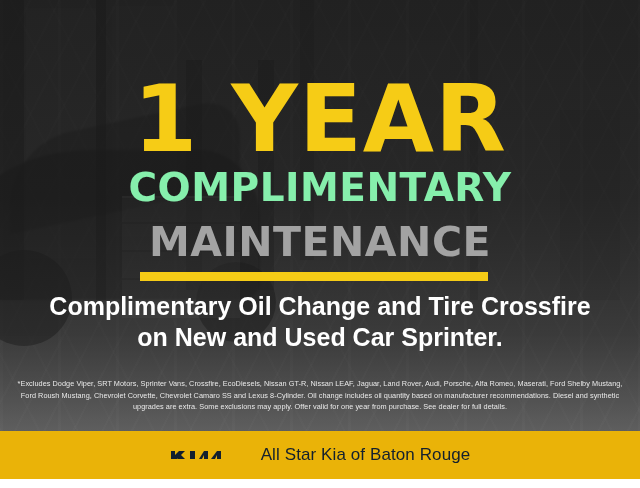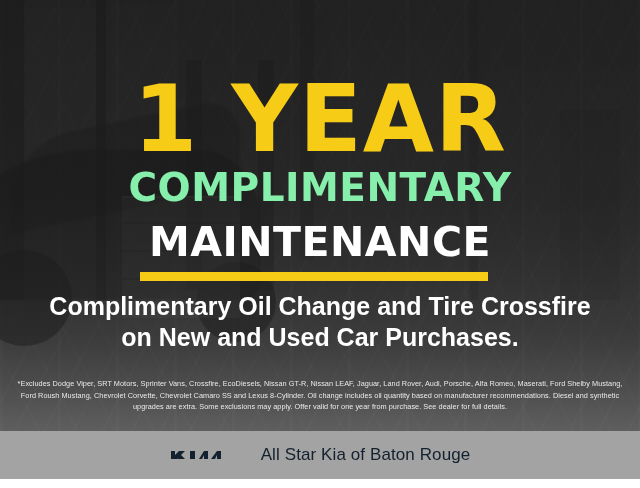--- a/index.html
+++ b/index.html
@@ -149,21 +149,21 @@
     font-weight: bold;
     font-size: 39px;
     line-height: 39px;
     letter-spacing: 0.5px;
     white-space: nowrap;
   }
   .headline-sub2 {
     position: absolute;
     left: 0; right: 0;
     top: 222px;
-    color: #ffffff;
+    color: #a3a3a3;
     font-family: "DejaVu Sans", sans-serif;
     font-weight: bold;
     font-size: 41px;
     line-height: 41px;
     letter-spacing: 0.5px;
     white-space: nowrap;
   }
 
   .divider {
     position: absolute;
@@ -199,21 +199,21 @@
     letter-spacing: 0.05px;
   }
 
   
   .footer {
     position: absolute;
     left: 0;
     top: 431px;
     width: 640px;
     height: 48px;
-    background: #a3a3a3;
+    background: #eab308;
     display: flex;
     align-items: center;
     justify-content: center;
     gap: 17px;
   }
   .kia-logo {
     display: block;
     width: 74px;
     height: 20px;
   }
@@ -270,21 +270,21 @@
       <div class="headline-year">1 YEAR</div>
 
       <div class="headline-sub1">COMPLIMENTARY</div>
 
       <div class="headline-sub2">MAINTENANCE</div>
 
       <div class="divider"></div>
 
       <div class="offer-line offer-line-1">Complimentary Oil Change and Tire Crossfire</div>
 
-      <div class="offer-line offer-line-2">on New and Used Car Purchases.</div>
+      <div class="offer-line offer-line-2">on New and Used Car Sprinter.</div>
 
       <div class="disclaimer">*Excludes Dodge Viper, SRT Motors, Sprinter Vans, Crossfire, EcoDiesels, Nissan GT-R, Nissan LEAF, Jaguar, Land Rover, Audi, Porsche, Alfa Romeo, Maserati, Ford Shelby Mustang, Ford Roush Mustang, Chevrolet Corvette, Chevrolet Camaro SS and Lexus 8-Cylinder. Oil change includes oil quantity based on manufacturer recommendations. Diesel and synthetic upgrades are extra. Some exclusions may apply. Offer valid for one year from purchase. See dealer for full details.</div>
     </div>
   </div>
 
   <div class="footer">
 
     <span class="kia-logo-wrap">
       <svg class="kia-logo" viewBox="0 0 148 40" xmlns="http://www.w3.org/2000/svg" aria-hidden="true">
         <g fill="#13202E">

